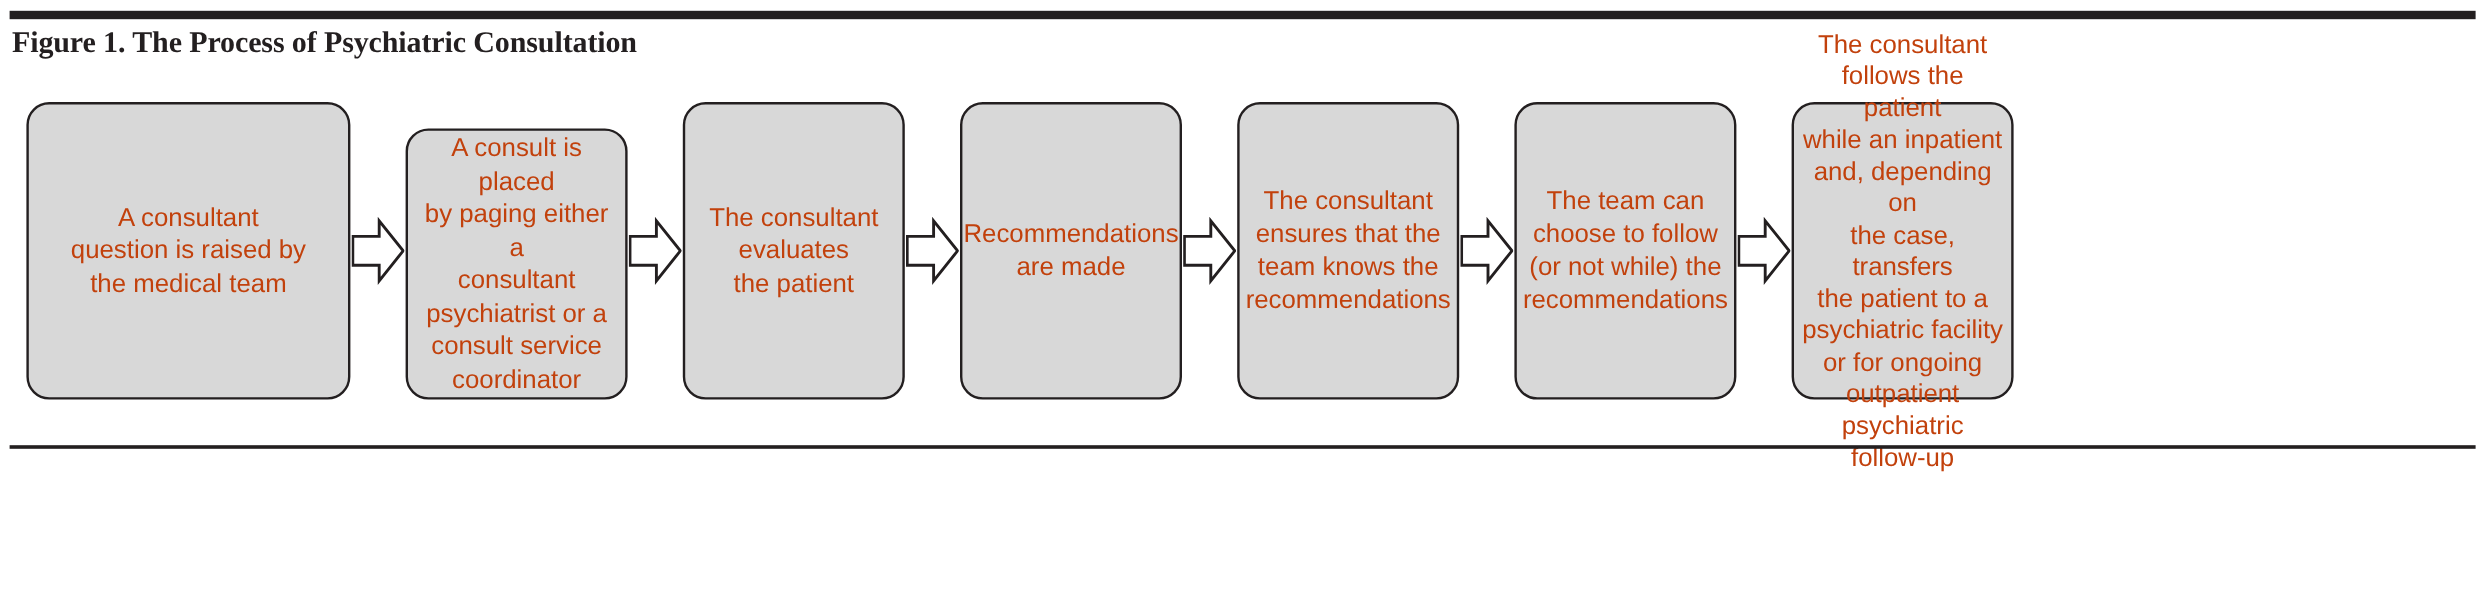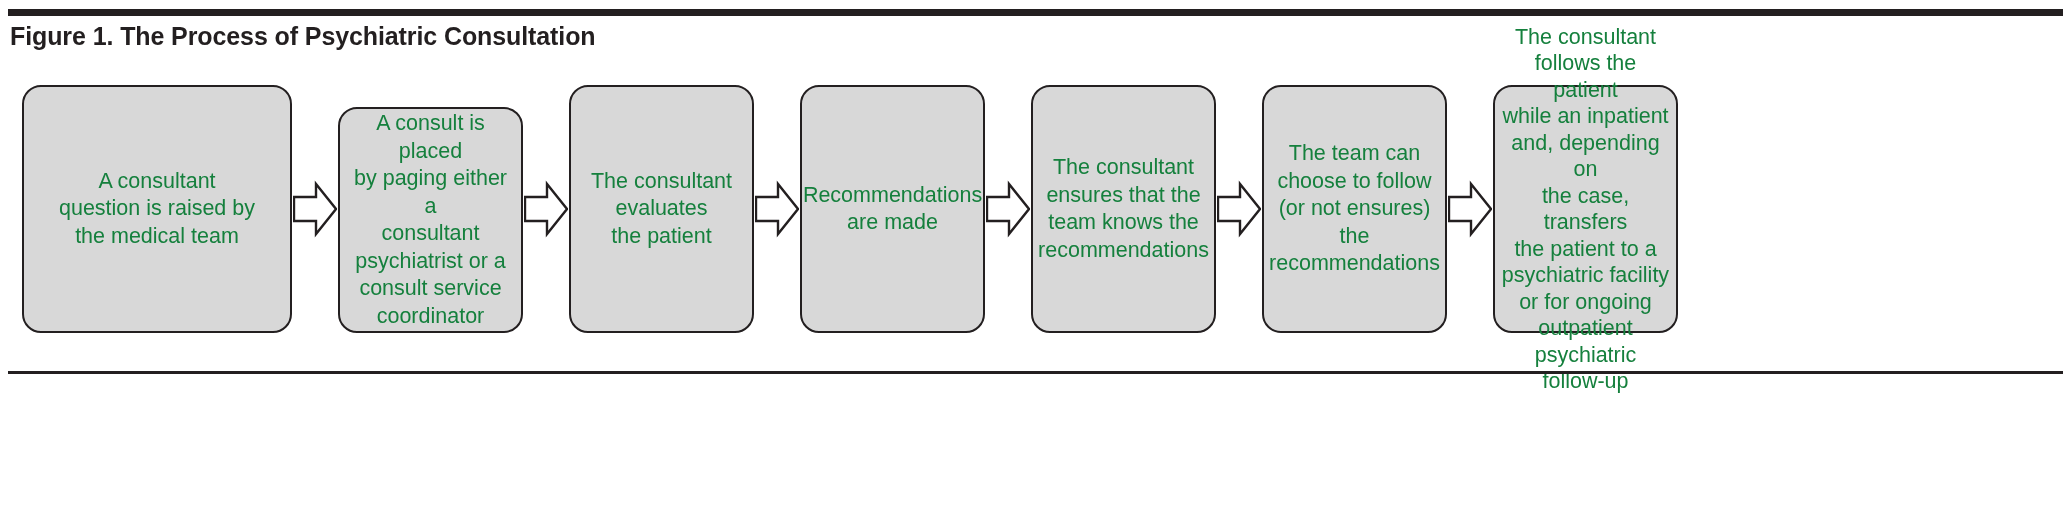--- a/index.html
+++ b/index.html
@@ -21,21 +21,21 @@
   .rule-bottom{
     position:absolute;left:8px;top:371px;width:2055px;height:3px;
     background:#231f20;
   }
 
   
   .figure-title{
     position:absolute;left:10px;top:22px;
     font-size:25px;font-weight:bold;letter-spacing:-0.1px;
     color:#231f20;white-space:nowrap;
-    font-family:Liberation Sans, sans-serif;
+    font-family:Liberation Serif, serif;
   }
 
   
   .flow{
     position:absolute;left:22px;top:85px;
     width:2028px;height:248px;
     display:flex;flex-direction:row;align-items:stretch;
   }
 
   .node{
@@ -44,21 +44,21 @@
     border:2px solid #231f20;
     border-radius:19px;
     display:flex;align-items:center;justify-content:center;
     box-sizing:border-box;
     flex:0 0 auto;
   }
   .node-text{
     text-align:center;
     font-size:21.5px;
     line-height:27.5px;
-    color:#15803d;
+    color:#c2410c;
     padding:0 6px;
     white-space:pre-line;
     font-family:"Liberation Sans","DejaVu Sans",sans-serif;
   }
 
   
   .n0{width:270px;}
   .n1{width:185px;margin-top:22px;}
   .n2{width:185px;}
   .n3{width:185px;}
@@ -158,21 +158,21 @@
       <span>
         <svg width="44" height="60" viewBox="0 0 44 60" aria-hidden="true">
           <polygon points="1,18 23,18 23,5 43,30 23,55 23,42 1,42" fill="#ffffff" stroke="#231f20" stroke-width="2.4" stroke-linejoin="miter"></polygon>
         </svg>
       </span>
     </div>
 
     <div class="node n5">
       <div class="node-text">The team can
 choose  to follow
-(or not  ensures) the
+(or not  while) the
 recommendations</div>
     </div>
 
     <div class="arrow">
       <span>
         <svg width="44" height="60" viewBox="0 0 44 60" aria-hidden="true">
           <polygon points="1,18 23,18 23,5 43,30 23,55 23,42 1,42" fill="#ffffff" stroke="#231f20" stroke-width="2.4" stroke-linejoin="miter"></polygon>
         </svg>
       </span>
     </div>

